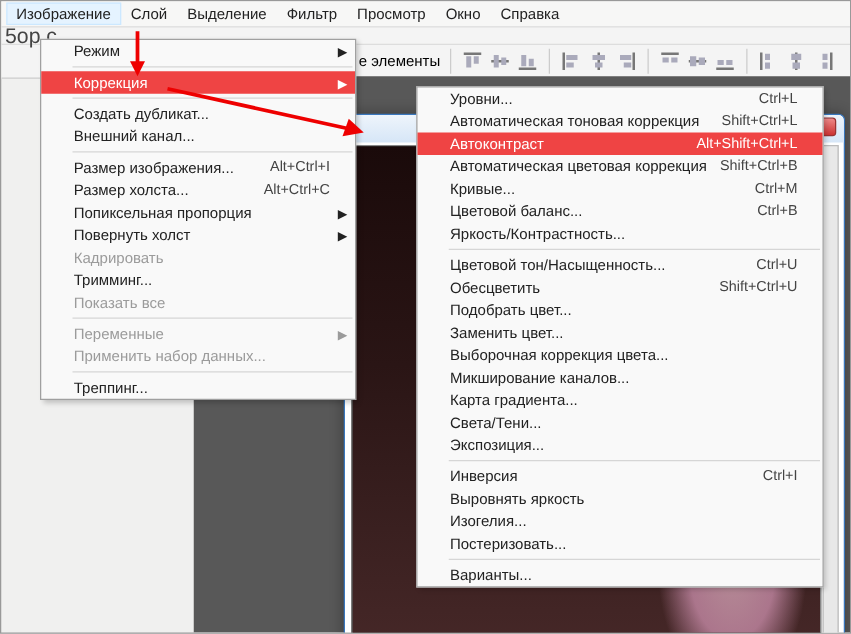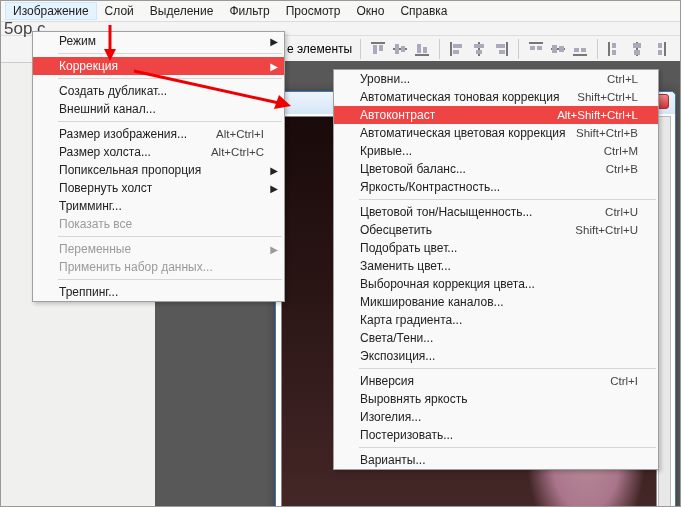--- a/index.html
+++ b/index.html
@@ -180,20 +180,23 @@
       <span class="short">Alt+Ctrl+C</span>
     </div>
   <div class="mrow">
       <span class="label">Попиксельная пропорция</span>
       <span class="arrow">▶</span>
     </div>
   <div class="mrow">
       <span class="label">Повернуть холст</span>
       <span class="arrow">▶</span>
     </div>
+  <div class="mrow disabled">
+      <span class="label">Кадрировать</span>
+    </div>
   <div class="mrow">
       <span class="label">Тримминг...</span>
     </div>
   <div class="mrow disabled">
       <span class="label">Показать все</span>
     </div>
   <div class="msep"></div>
   <div class="mrow disabled">
       <span class="label">Переменные</span>
       <span class="arrow">▶</span>

